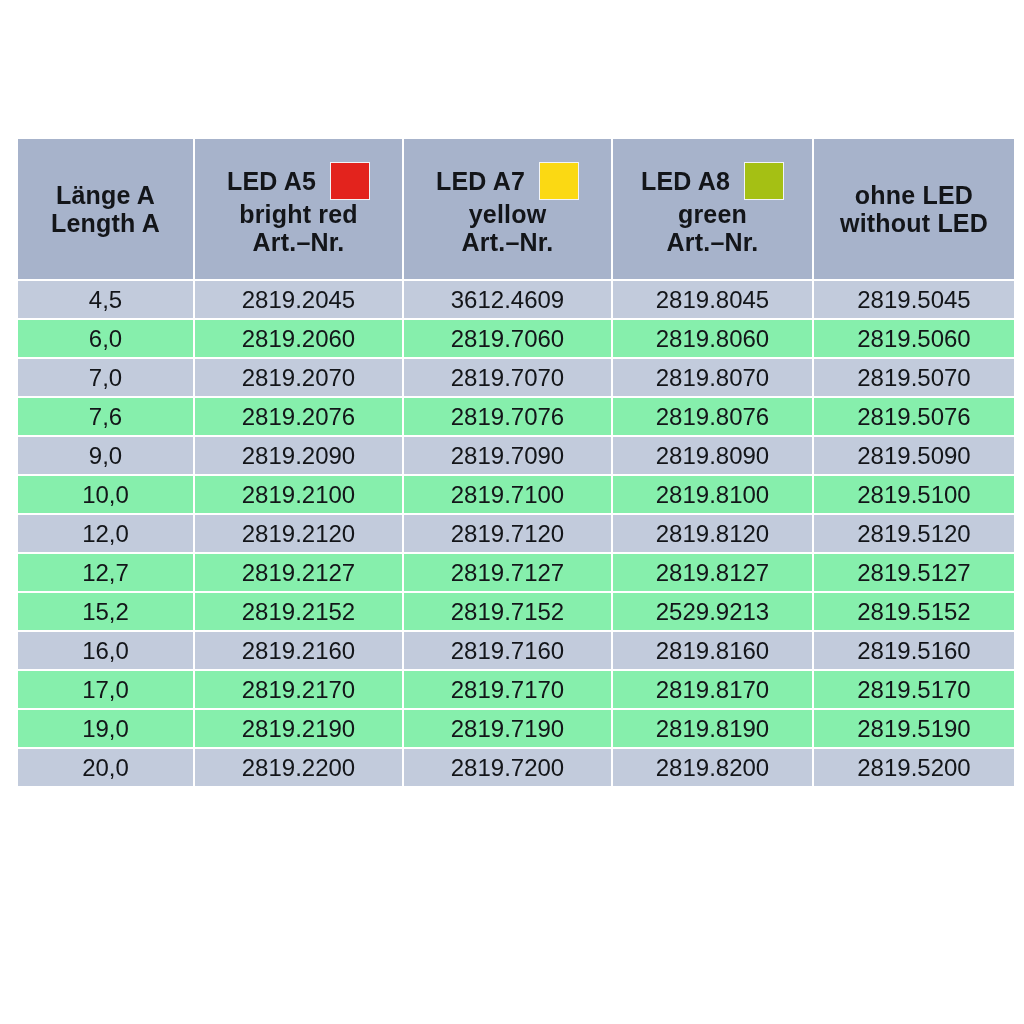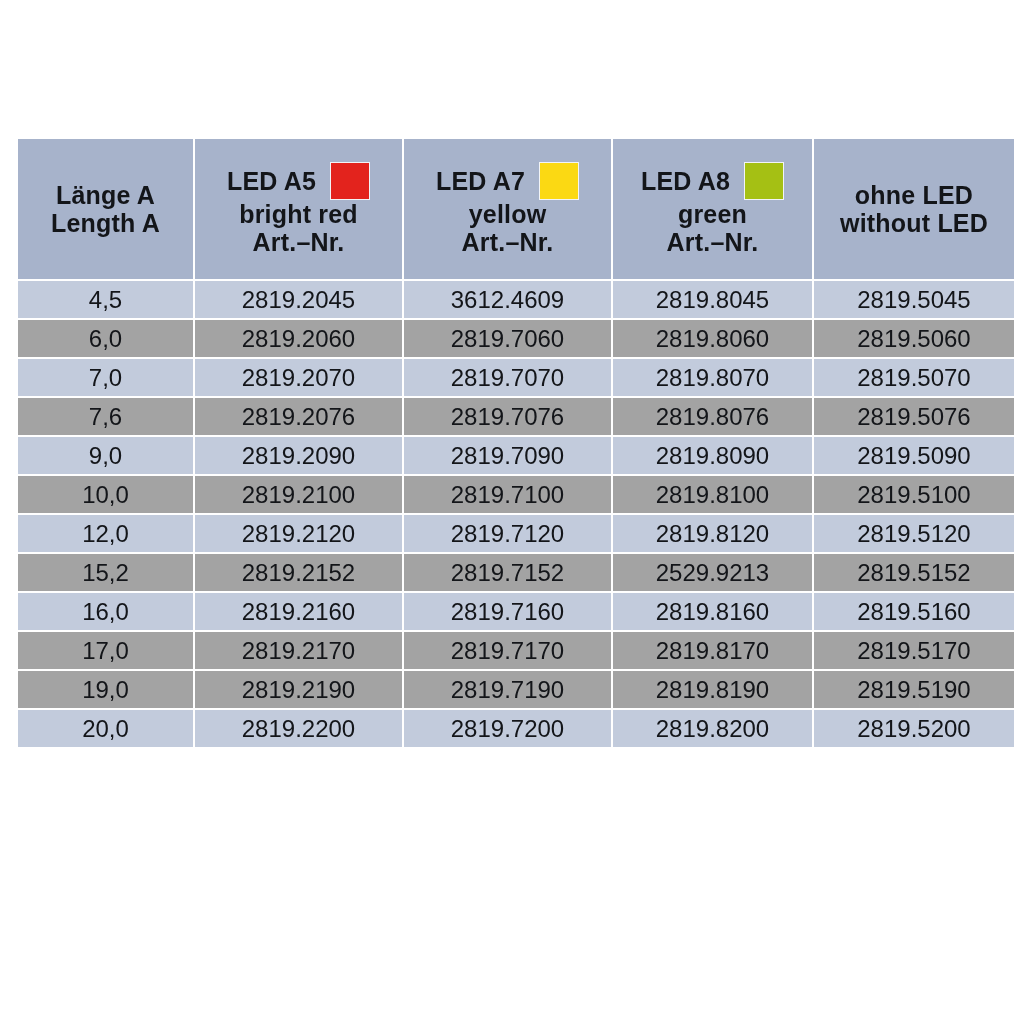--- a/index.html
+++ b/index.html
@@ -82,21 +82,21 @@
 
   
   tbody td {
     height: 37px;
     font-size: 24px;
     font-weight: normal;
     background: #c2cbdc;
   }
 
   tbody tr.alt td {
-    background: #a3a3a3;
+    background: #86efac;
   }
 
   tbody td.col-len {
     font-size: 24px;
   }
 
   tbody td.col-nold {
     font-weight: normal;
   }
 
@@ -210,20 +210,27 @@
             <td class="col-nold">2819.5100</td>
           </tr>
           <tr>
             <td class="col-len">12,0</td>
             <td>2819.2120</td>
             <td>2819.7120</td>
             <td>2819.8120</td>
             <td class="col-nold">2819.5120</td>
           </tr>
           <tr class="alt">
+            <td class="col-len">12,7</td>
+            <td>2819.2127</td>
+            <td>2819.7127</td>
+            <td>2819.8127</td>
+            <td class="col-nold">2819.5127</td>
+          </tr>
+          <tr class="alt">
             <td class="col-len">15,2</td>
             <td>2819.2152</td>
             <td>2819.7152</td>
             <td>2529.9213</td>
             <td class="col-nold">2819.5152</td>
           </tr>
           <tr>
             <td class="col-len">16,0</td>
             <td>2819.2160</td>
             <td>2819.7160</td>

